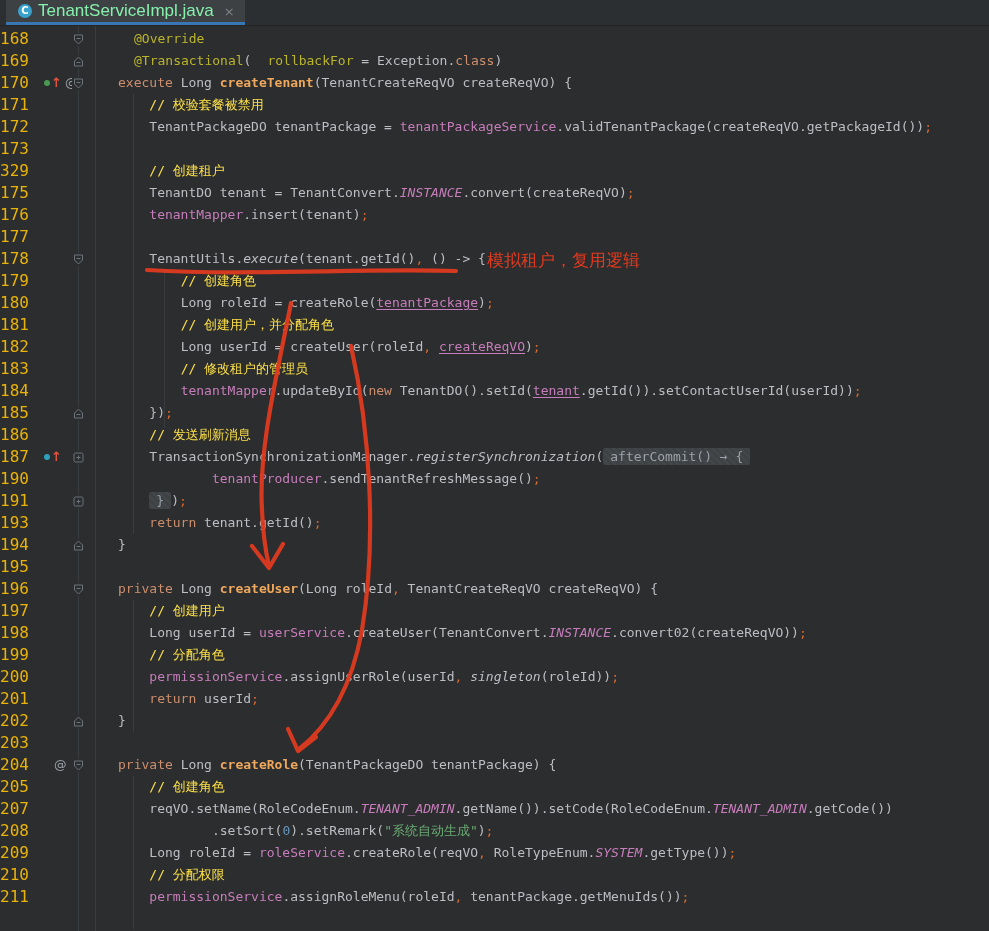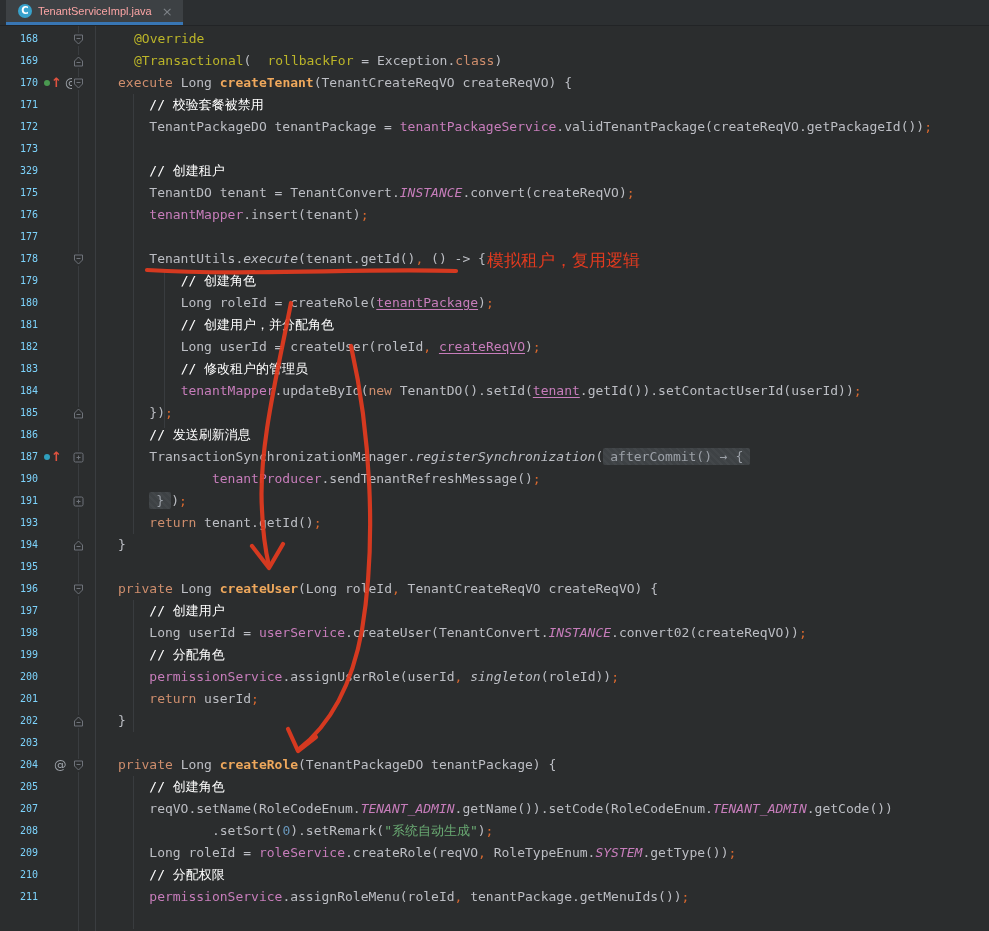--- a/index.html
+++ b/index.html
@@ -7,50 +7,50 @@
               font-family:"DejaVu Sans Mono","DejaVu Sans",monospace; }
 
   
   .tabbar { position:absolute; top:0; left:0; width:989px; height:26px;
             background:#2C2F31; border-bottom:1px solid #222426; display:flex; align-items:stretch; }
   .tab { display:flex; align-items:center; gap:6px; padding:0 10px 0 12px; margin-left:6px;
          background:#3D4144; border-bottom:3px solid #3876B4; cursor:pointer; }
   .tab-icon { width:14px; height:14px; border-radius:50%; background:#38A2CC; color:#FFFFFF;
               font-size:10px; line-height:14px; text-align:center; font-weight:bold;
               font-family:"DejaVu Sans",sans-serif; }
-  .tab-title { color:#fca5a5; font-size:11px; font-family:"Liberation Sans","DejaVu Sans",sans-serif; }
+  .tab-title { color:#86efac; font-size:17px; font-family:"Liberation Sans","DejaVu Sans",sans-serif; }
   .tab-close { color:#7E8388; font-size:13px; padding-left:4px; font-family:"DejaVu Sans",sans-serif; }
 
   
   .editor { position:absolute; top:26px; left:0; width:989px; height:905px; padding-top:2px;
             background:#2B2D2E; }
   .vline { position:absolute; width:1px; background:#3A3D40; top:0; bottom:0; }
   .guide { position:absolute; width:1px; background:#393C3F; }
 
   .line { position:relative; height:22px; line-height:22px; white-space:pre; font-size:13px; }
-  .ln   { position:absolute; left:0; width:38px; text-align:right; color:#7dd3fc; font-size:10px;
+  .ln   { position:absolute; left:0; width:38px; text-align:left; color:#eab308; font-size:16px;
           cursor:pointer; }
   .icons{ position:absolute; left:44px; width:32px; height:22px; display:flex; align-items:center; gap:3px; }
   .ring { display:inline-block; width:5px; height:5px; border-radius:50%; }
   .ring.g { border:3px solid #4A9950; }
   .ring.t { border:3px solid #2F9FBE; }
   .uparrow { color:#E0523F; font-weight:bold; font-size:13px; line-height:12px;
              font-family:"DejaVu Sans",sans-serif; margin-left:-2px; }
   .atsym { color:#9DA2A9; font-size:12.5px; font-family:"DejaVu Sans",sans-serif; }
   .fold { position:absolute; left:71px; width:15px; height:22px; display:flex; align-items:center;
           justify-content:center; cursor:pointer; }
   .fold svg { background:#2B2D2E; }
 
   .code { position:absolute; left:118px; color:#BCBEC4; cursor:text; }
 
   .tok-a { color:#BBB529;margin-left:16px; }
   .tok-k { color:#CF8E6D; }
   .tok-m { color:#EFA85C; font-weight:bold; }
   .tok-d { color:#BCBEC4; }
-  .tok-c { color:#ffffff; }
+  .tok-c { color:#fde047; }
   .tok-f { color:#C77DBB; }
   .tok-fi{ color:#C77DBB; font-style:italic; }
   .tok-u { color:#C77DBB; text-decoration:underline; text-underline-offset:2px; }
   .tok-s { color:#6AAB73; }
   .tok-n { color:#6897BB; }
   .tok-p { color:#D9692F; }
   .tok-i { color:#BCBEC4; font-style:italic; }
   .tok-fold { color:#9CA1A8; border-radius:2px; padding:1px 7px;
       background:repeating-linear-gradient(45deg,#3E4245 0 3px,#43474A 3px 5px); }
 

